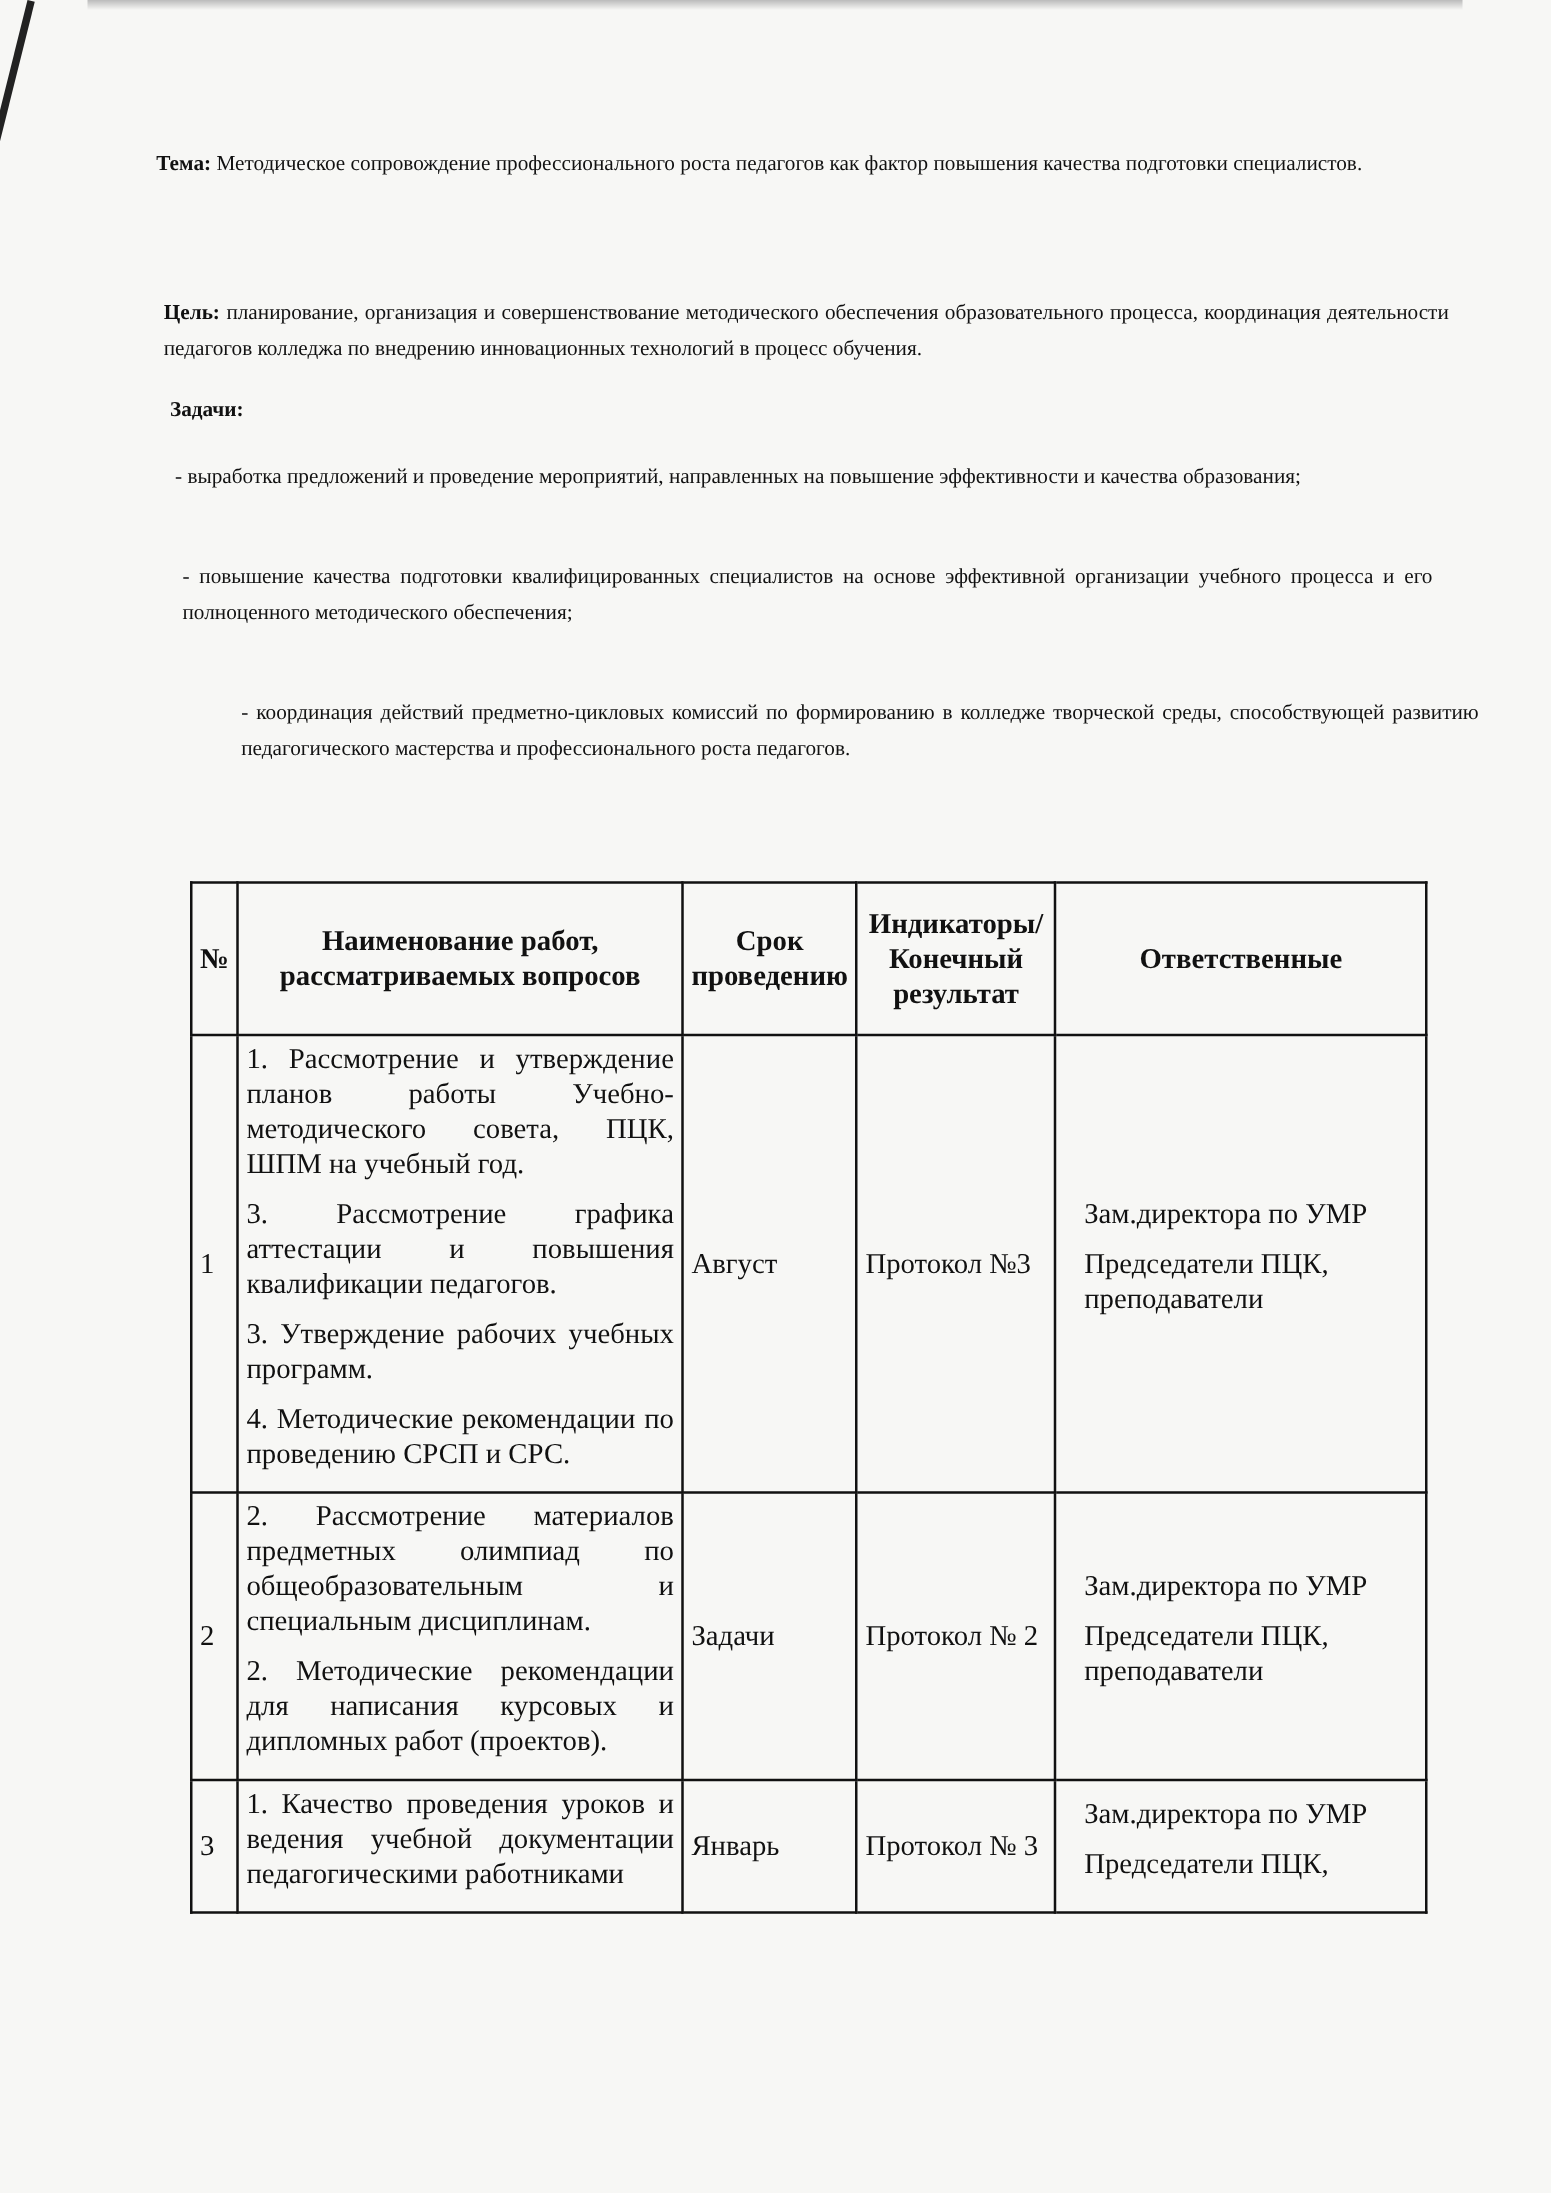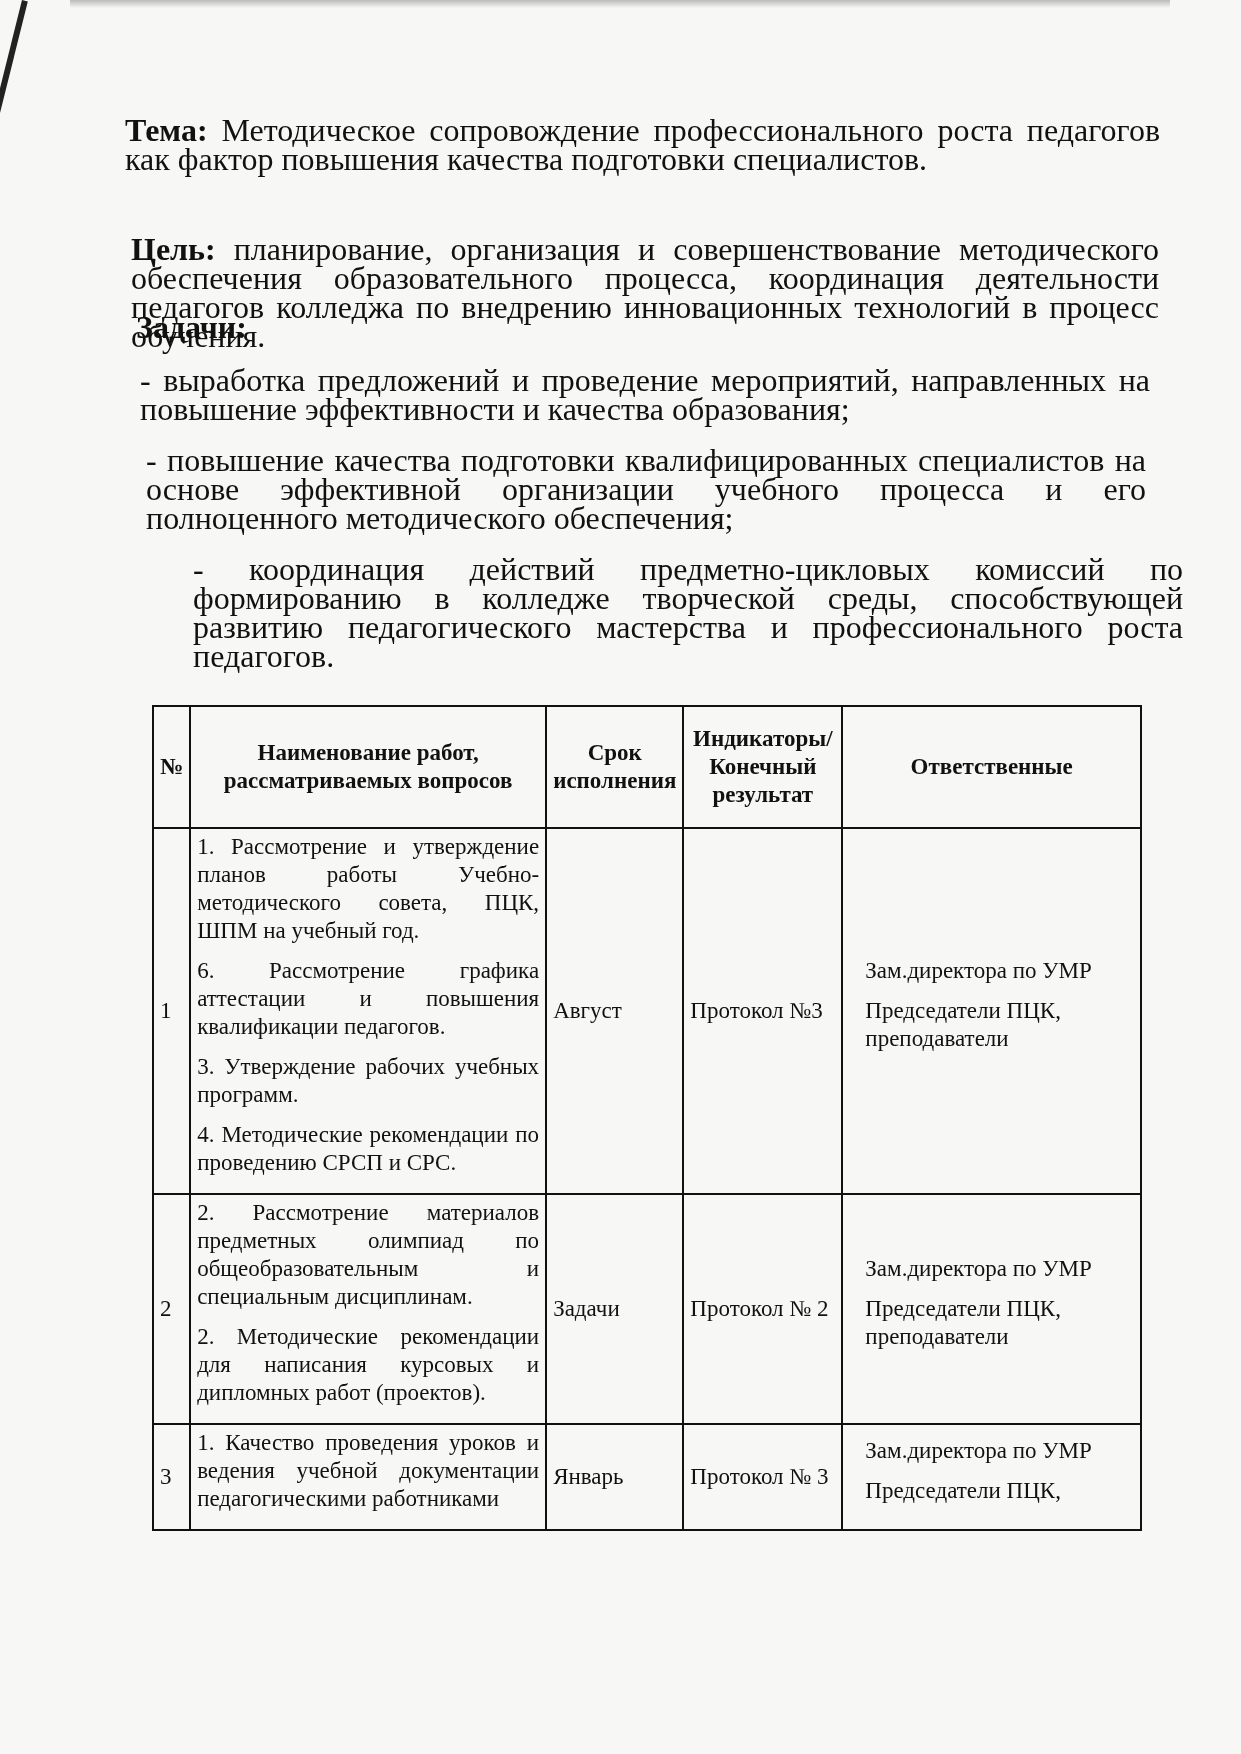--- a/index.html
+++ b/index.html
@@ -1,20 +1,20 @@
 <!DOCTYPE html>
 <html><head>
 <meta charset="utf-8">
 <style>
   html,body{margin:0;padding:0;}
   body{width:1241px;height:1754px;background:#f7f7f5;position:relative;overflow:hidden;
        font-family:"Liberation Serif","DejaVu Serif",serif;color:#111;}
   .edge{position:absolute;left:22px;top:0;width:6px;height:120px;background:#222;transform:rotate(14deg);transform-origin:top left;}
   .topline{position:absolute;left:70px;top:0;width:1100px;height:8px;background:linear-gradient(#bbb,#f7f7f5);}
-  .p{position:absolute;font-size:32px;line-height:29px;text-align:justify;}
+  .p{position:absolute;font-size:17px;line-height:29px;text-align:justify;}
   .p b{font-weight:bold;}
   #tema{left:125px;top:116px;width:1035px;}
   #cel{left:131px;top:200px;width:1028px;margin-top:35px;}
   #zad{left:136px;top:313px;font-weight:bold;}
   #t1{left:140px;top:366px;width:1010px;}
   #t2{left:146px;top:446px;width:1000px;}
   #t3{left:153px;top:555px;width:990px;margin-left:40px;}
   table{position:absolute;left:152px;top:705px;width:990px;border-collapse:collapse;font-size:23px;line-height:28px;}
   td,th{border:2px solid #111;vertical-align:middle;padding:4px 6px;}
   th{font-weight:bold;text-align:center;}
@@ -33,29 +33,29 @@
 <div class="p" id="zad">Задачи:</div>
 <div class="p" id="t1">- выработка предложений и проведение мероприятий, направленных на повышение эффективности и качества образования;</div>
 <div class="p" id="t2">- повышение качества подготовки квалифицированных специалистов на основе эффективной организации учебного процесса и его полноценного методического обеспечения;</div>
 <div class="p" id="t3">- координация действий предметно-цикловых комиссий по формированию в колледже творческой среды, способствующей развитию педагогического мастерства и профессионального роста педагогов.</div>
 
 <table>
   <tbody>
       <tr>
     <th style="width:22px">№</th>
     <th style="width:342px">Наименование работ, рассматриваемых вопросов</th>
-    <th style="width:118px">Срок исполнения</th>
+    <th style="width:118px">Срок проведению</th>
     <th style="width:145px;height:112px">Индикаторы/ Конечный результат</th>
     <th>Ответственные</th>
   </tr>
   <tr>
     <td>1</td>
     <td class="work">
       <p>1. Рассмотрение и утверждение планов работы Учебно-методического совета, ПЦК, ШПМ на учебный год.</p>
-      <p>6. Рассмотрение графика аттестации и повышения квалификации педагогов.</p>
+      <p>3. Рассмотрение графика аттестации и повышения квалификации педагогов.</p>
       <p>3. Утверждение рабочих учебных программ.</p>
       <p>4. Методические рекомендации по проведению СРСП и СРС.</p>
     </td>
     <td>Август</td>
     <td>Протокол №3</td>
     <td class="resp">
       <p>Зам.директора по УМР</p>
       <p>Председатели ПЦК, преподаватели</p>
     </td>
   </tr>

